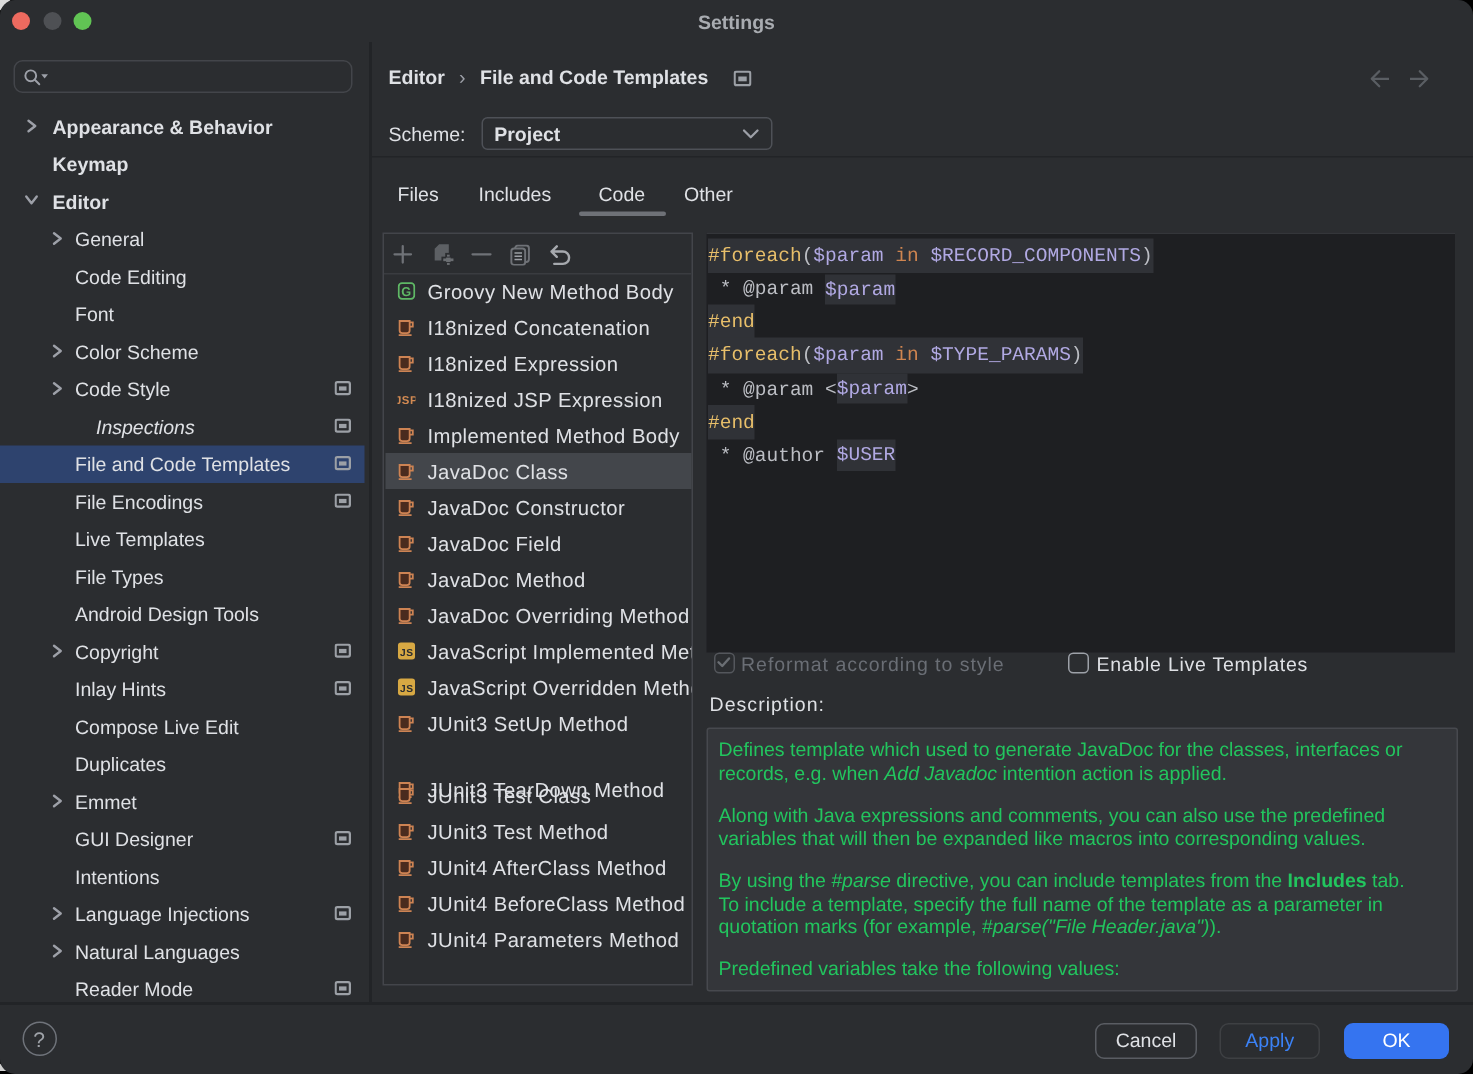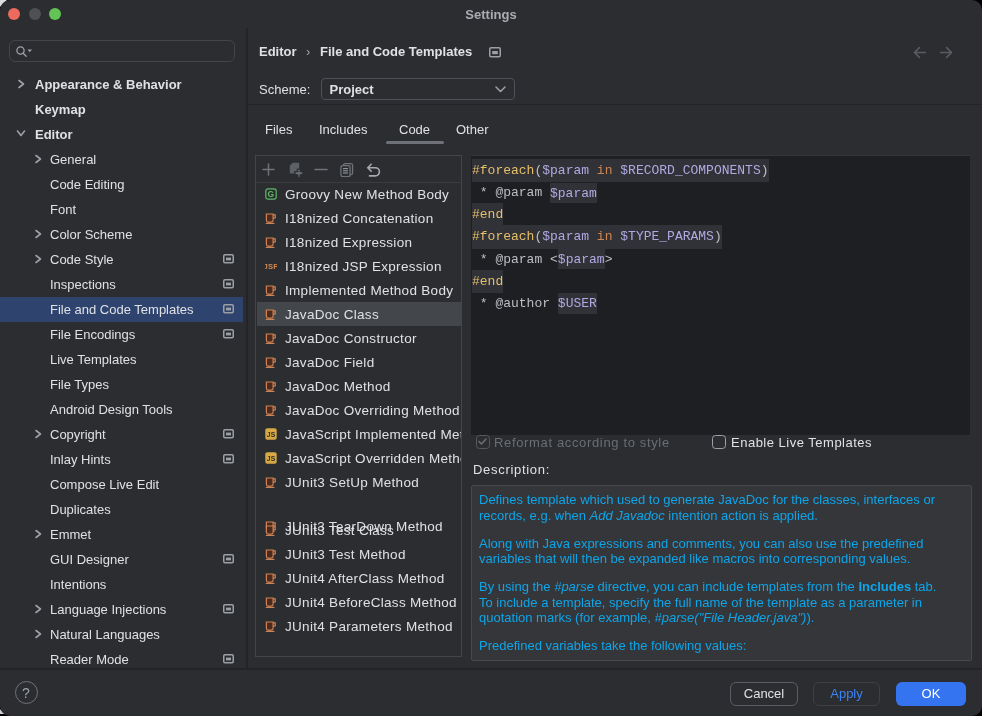--- a/index.html
+++ b/index.html
@@ -40,21 +40,21 @@
   .dirbg{background:#303237;padding:4.2px 0;}
   .varbg{background:#303237;padding:2.7px 0;}
   .y{color:#e8bf6a;}
   .o{color:#cf8550;}
   .v{color:#b1a9e3;}
   .g{color:#bcbec4;}
   
   .cb{position:absolute;width:14px;height:14px;border-radius:3.5px;}
   
   .desc{position:absolute;left:471px;top:485px;width:501px;height:176px;background:#34363a;
-        border:1px solid #47494e;border-radius:2px;color:#0ea5e9;overflow:hidden;}
+        border:1px solid #47494e;border-radius:2px;color:#22c55e;overflow:hidden;}
   .desc .inner{padding:6px 0 0 7px;line-height:15.5px;}
   .desc p{margin:0 0 12.5px 0;}
   
   .btn{position:absolute;top:681.5px;height:24px;border-radius:6px;display:flex;align-items:center;justify-content:center;}
   .help{position:absolute;left:14.5px;top:681px;width:23px;height:23px;border-radius:50%;border:1px solid #6f737a;
         display:flex;align-items:center;justify-content:center;color:#9fa3a9;font-size:14px;}
 </style>
 
 </head>
 <body>
@@ -114,21 +114,21 @@
         <svg class="chev" style="left:34px;" width="8" height="10" viewBox="0 0 8 10">
           <polyline points="2,1.5 6.5,5 2,8.5" fill="none" stroke="#9da0a8" stroke-width="1.6" stroke-linecap="round" stroke-linejoin="round"></polyline>
         </svg>
         <span style="margin-left:50px;">Code Style</span>
         <svg class="mon" style="left:223px;" width="11" height="10" viewBox="0 0 11 10">
           <rect x="0.75" y="0.75" width="9.5" height="8" rx="1.2" fill="none" stroke="#9ca0a6" stroke-width="1.5"></rect>
           <rect x="3" y="3.6" width="5" height="2.8" fill="#9ca0a6"></rect>
         </svg>
       </div>
       <div class="trow" style="top:271.5px;width:243px;">
-        <span style="margin-left:50px;">Inspections</span>
+        <span style="margin-left:64px;font-style:italic;">Inspections</span>
         <svg class="mon" style="left:223px;" width="11" height="10" viewBox="0 0 11 10">
           <rect x="0.75" y="0.75" width="9.5" height="8" rx="1.2" fill="none" stroke="#9ca0a6" stroke-width="1.5"></rect>
           <rect x="3" y="3.6" width="5" height="2.8" fill="#9ca0a6"></rect>
         </svg>
       </div>
       <div class="sel-tree" style="top:296.5px;"></div>
       <div class="trow" style="top:296.5px;width:243px;">
         <span style="margin-left:50px;">File and Code Templates</span>
         <svg class="mon" style="left:223px;" width="11" height="10" viewBox="0 0 11 10">
           <rect x="0.75" y="0.75" width="9.5" height="8" rx="1.2" fill="none" stroke="#9ca0a6" stroke-width="1.5"></rect>

